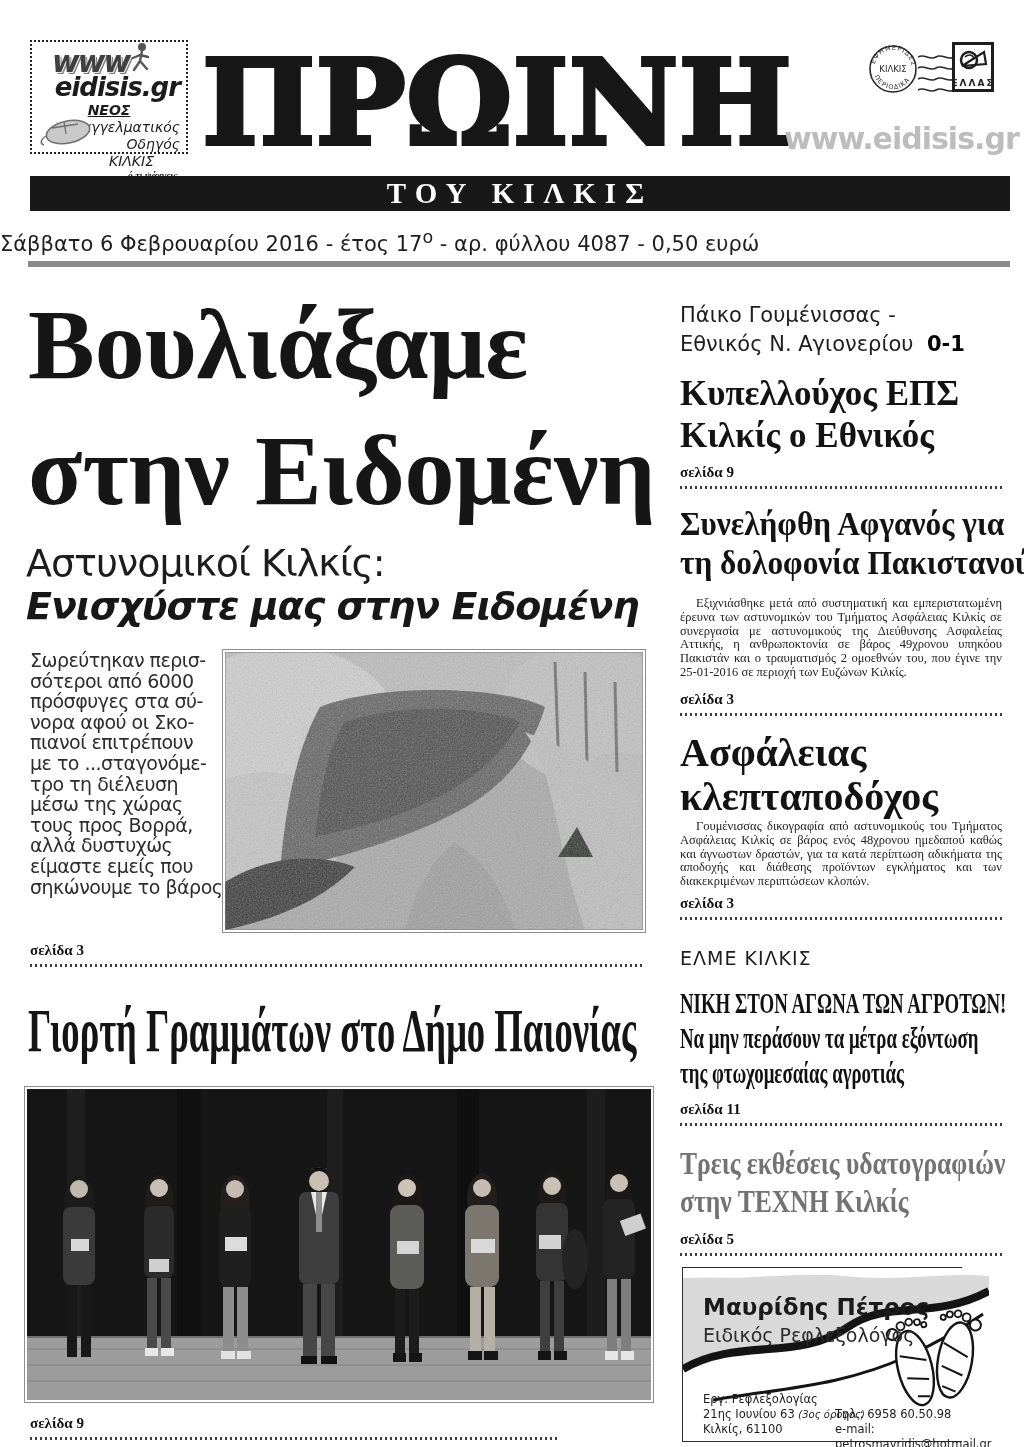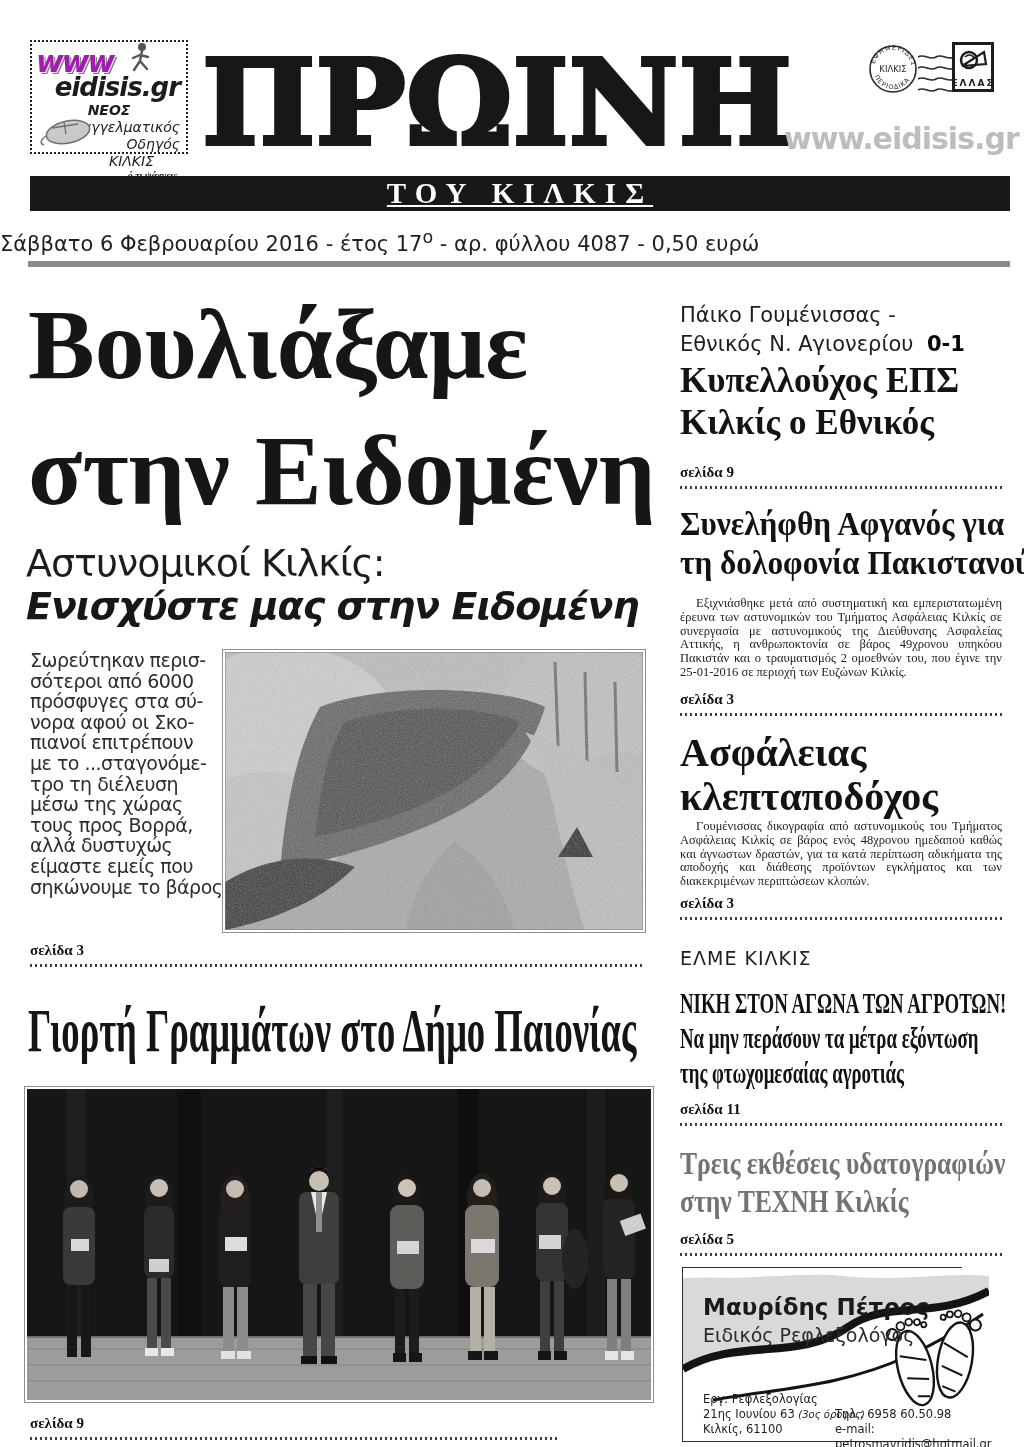--- a/index.html
+++ b/index.html
@@ -3,30 +3,30 @@
 <meta charset="utf-8">
 <style>
   html,body{margin:0;padding:0;background:#fff;}
   #page{position:relative;width:1024px;height:1447px;background:#fff;overflow:hidden;
         font-family:"Liberation Serif",serif;color:#1b1b1b;}
   .abs{position:absolute;}
   .preline{white-space:pre-line;}
   
   #logo-box{left:30px;top:40px;width:158px;height:114px;border:2px dotted #222;background:#fff;
             text-align:right;padding:2px 6px;box-sizing:border-box;}
-  #logo-www{position:absolute;left:4px;top:2px;font:italic 900 30px "DejaVu Sans",sans-serif;
-            color:#a21caf;text-shadow:1px 1px 0 #e6e6e6,2px 2px 0 #777;letter-spacing:-2px;text-align:center;}
+  #logo-www{position:absolute;left:20px;top:2px;font:italic 900 30px "DejaVu Sans",sans-serif;
+            color:#404040;text-shadow:1px 1px 0 #e6e6e6,2px 2px 0 #777;letter-spacing:-2px;text-align:center;}
   #logo-site{margin-top:28px;font:italic 900 26px "DejaVu Sans",sans-serif;color:#1c1c1c;letter-spacing:-1px;}
-  .logo-line{font:italic 700 14px "DejaVu Sans",sans-serif;color:#1c1c1c;line-height:17px;}
+  .logo-line{font:italic 700 14px "DejaVu Sans",sans-serif;color:#1c1c1c;line-height:17px;text-decoration:underline;}
   .logo-line2{font:italic 400 14px "DejaVu Sans",sans-serif;color:#1c1c1c;line-height:17px;}
   .logo-tag{font:italic 700 10px "Liberation Serif",serif;color:#222;line-height:12px;}
   #masthead-svg{left:200px;top:32px;}
   #site-url{left:784px;top:121px;font:900 30px "DejaVu Sans",sans-serif;color:#bdbdbd;letter-spacing:-1px;}
   #edition-bar{left:30px;top:176px;width:980px;height:35px;background:#181818;color:#fff;
-               text-align:center;font:600 29px "Liberation Serif",serif;letter-spacing:9px;line-height:35px;text-decoration:underline;}
+               text-align:center;font:600 29px "Liberation Serif",serif;letter-spacing:9px;line-height:35px;}
   #dateline{left:0;top:227px;width:844px;text-align:left;font:400 21px "DejaVu Sans",sans-serif;color:#1f1f1f;}
   #gray-rule{left:28px;top:261px;width:982px;height:6px;background:#8b8b8b;}
   
   .pageref .lbl{font:700 15px "Liberation Serif",serif;color:#111;}
   .pageref .dots{height:3px;margin-top:5px;
      background-image:repeating-linear-gradient(90deg,#3d3d3d 0 2px,transparent 2px 5px);}
   
   #lead-h1{left:28px;top:282px;font:700 100px "Liberation Serif",serif;line-height:126px;color:#161616;}
   #lead-kicker{left:26px;top:541px;font:400 38px "DejaVu Sans",sans-serif;color:#1d1d1d;letter-spacing:-1px;}
   #lead-subhead{left:26px;top:584px;font:italic 700 38px "DejaVu Sans",sans-serif;color:#171717;letter-spacing:-1px;}
@@ -36,21 +36,21 @@
   .photo-frame{border:1px solid #8f8f8f;background:#fff;padding:2px;box-sizing:border-box;}
   #crowd-photo{left:222px;top:649px;width:424px;height:284px;}
   #story2-h{left:28px;top:995px;font:700 62px "Liberation Serif",serif;color:#141414;
             transform:scaleX(.59);transform-origin:0 0;white-space:nowrap;}
   #group-photo{left:24px;top:1086px;width:630px;height:317px;}
   #story2-pageref{left:30px;top:1414px;width:530px;}
   
   .rcol{left:680px;width:322px;}
   #r1-kicker{top:301px;font:400 21px "DejaVu Sans",sans-serif;line-height:29px;color:#1e1e1e;}
   #r1-kicker .score{font-weight:700;color:#000;}
-  #r1-h{top:360px;font:700 35px "Liberation Serif",serif;line-height:42px;color:#131313;}
+  #r1-h{top:373px;font:700 35px "Liberation Serif",serif;line-height:42px;color:#131313;}
   #r1-pg{top:463px;}
   #r2-h{top:505px;font:700 33px "Liberation Serif",serif;line-height:39px;color:#131313;}
   #r2-h .cline{transform:scaleX(.95);transform-origin:0 0;white-space:nowrap;}
   #r2-body{top:597px;}
   .rbody{font:400 12.5px "Liberation Serif",serif;line-height:13.8px;text-align:justify;
          text-indent:16px;color:#222;}
   #r2-pg{top:690px;}
   #r3-h{top:731px;font:700 40px "Liberation Serif",serif;line-height:44px;color:#131313;}
   #r3-body{top:820px;}
   #r3-pg{top:894px;}

